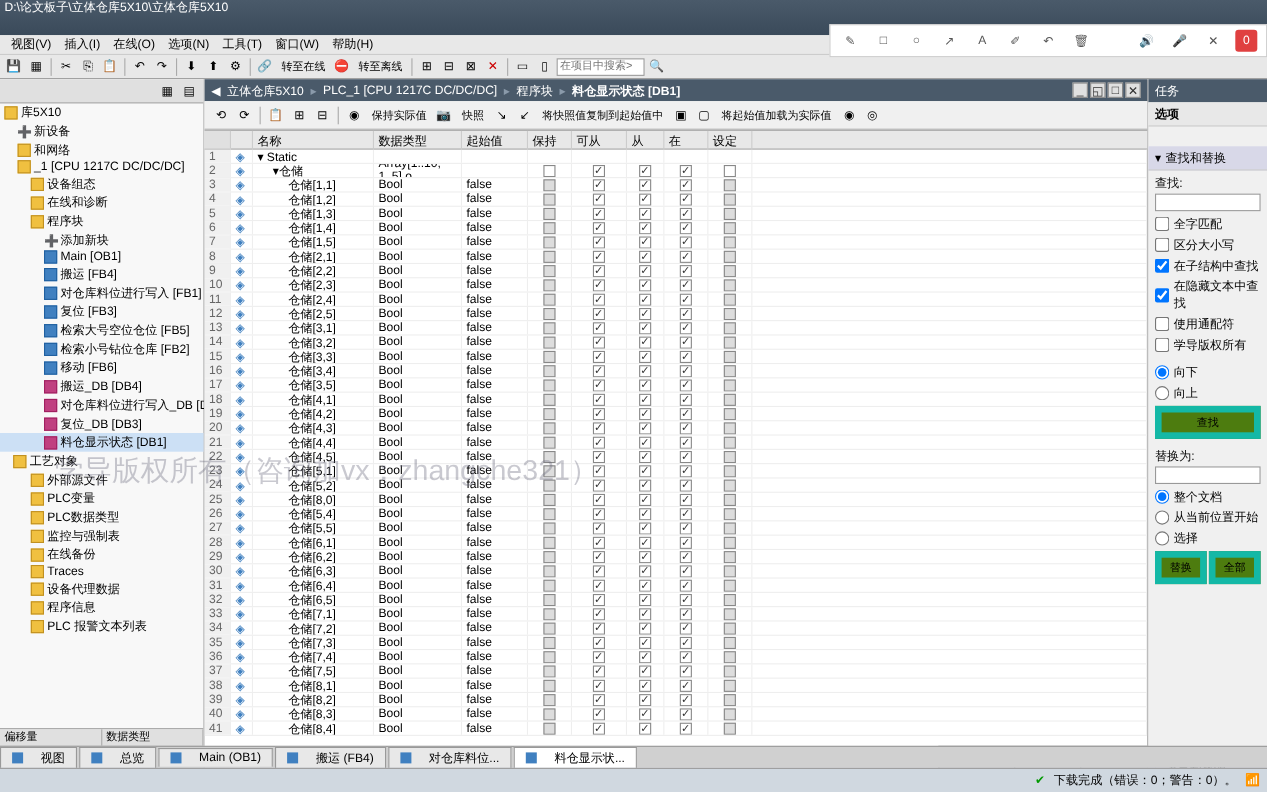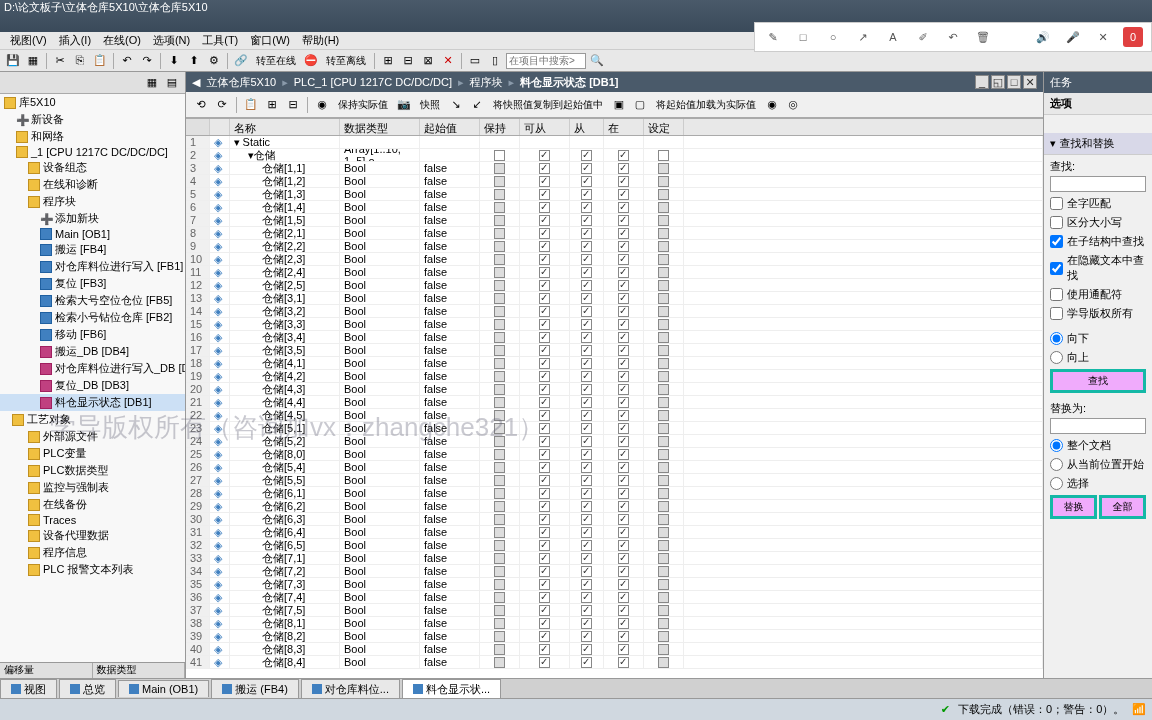--- a/index.html
+++ b/index.html
@@ -57,23 +57,23 @@
 .cb{width:11px;height:11px;border:1px solid #888;display:inline-block;position:relative;background:#fff}
 .cb.checked::after{content:"✓";position:absolute;top:-2px;left:0;font-size:10px;color:#333}
 .cb.gray{background:#ddd}
 .right-panel{width:108px;background:#f0f0f0;display:flex;flex-direction:column}
 .right-title{background:#4a5a6a;color:#fff;padding:3px 6px;font-size:11px}
 .right-sec{background:#e8e8e8;padding:3px 6px;border-bottom:1px solid #ccc;font-weight:bold;font-size:11px}
 .right-subsec{background:#d8d8e8;padding:3px 6px;border-bottom:1px solid #ccc;font-size:11px;display:flex;align-items:center}
 .right-body{padding:4px 6px;font-size:10px}
 .right-body label{display:flex;align-items:center;gap:4px;padding:2px 0}
 .right-input{width:100%;border:1px solid #999;height:16px;margin:2px 0}
-.right-btn{width:100%;border:3px solid #14b8a6;background:#f0abfc;padding:2px;margin:2px 0;font-size:10px;cursor:pointer}
+.right-btn{width:100%;border:6px solid #14b8a6;background:#4d7c0f;padding:2px;margin:2px 0;font-size:10px;cursor:pointer}
 .bottom-tabs{position:absolute;bottom:22px;left:0;right:0;height:20px;background:#d0d0d0;display:flex;align-items:center;border-top:1px solid #999}
-.btab{padding:2px 10px;background:#e8e8e8;border:1px solid #999;border-bottom:none;margin-right:2px;cursor:pointer;display:flex;align-items:center;gap:3px;font-size:10px}
+.btab{padding:2px 10px;background:#e8e8e8;border:1px solid #999;border-bottom:none;margin-right:2px;cursor:pointer;display:flex;align-items:center;gap:16px;font-size:10px}
 .btab.active{background:#fff}
 .btab-icon{width:10px;height:10px;background:#4080c0;display:inline-block}
 .statusbar{position:absolute;bottom:0;left:0;right:0;height:22px;background:#d0d8e0;display:flex;align-items:center;padding:0 6px;border-top:1px solid #999;font-size:10px;gap:8px}
 .statusbar .sb-right{margin-left:auto;display:flex;gap:8px;align-items:center}
 .top-right-toolbar{position:absolute;top:22px;right:0;background:#fff;padding:4px 8px;display:flex;gap:10px;align-items:center;z-index:10;border:1px solid #ccc}
 .tr-icon{width:20px;height:20px;display:inline-flex;align-items:center;justify-content:center;cursor:pointer;color:#555}
 .watermark{position:absolute;top:410px;left:50px;font-size:26px;color:rgba(100,100,120,0.35);pointer-events:none;z-index:5;font-weight:normal}
 .right-props{position:absolute;bottom:22px;right:108px;display:flex;background:#d0d0d0;border-top:1px solid #999;height:20px}
 .right-props span{padding:2px 8px;border-left:1px solid #999;font-size:10px;cursor:pointer}
 </style>

